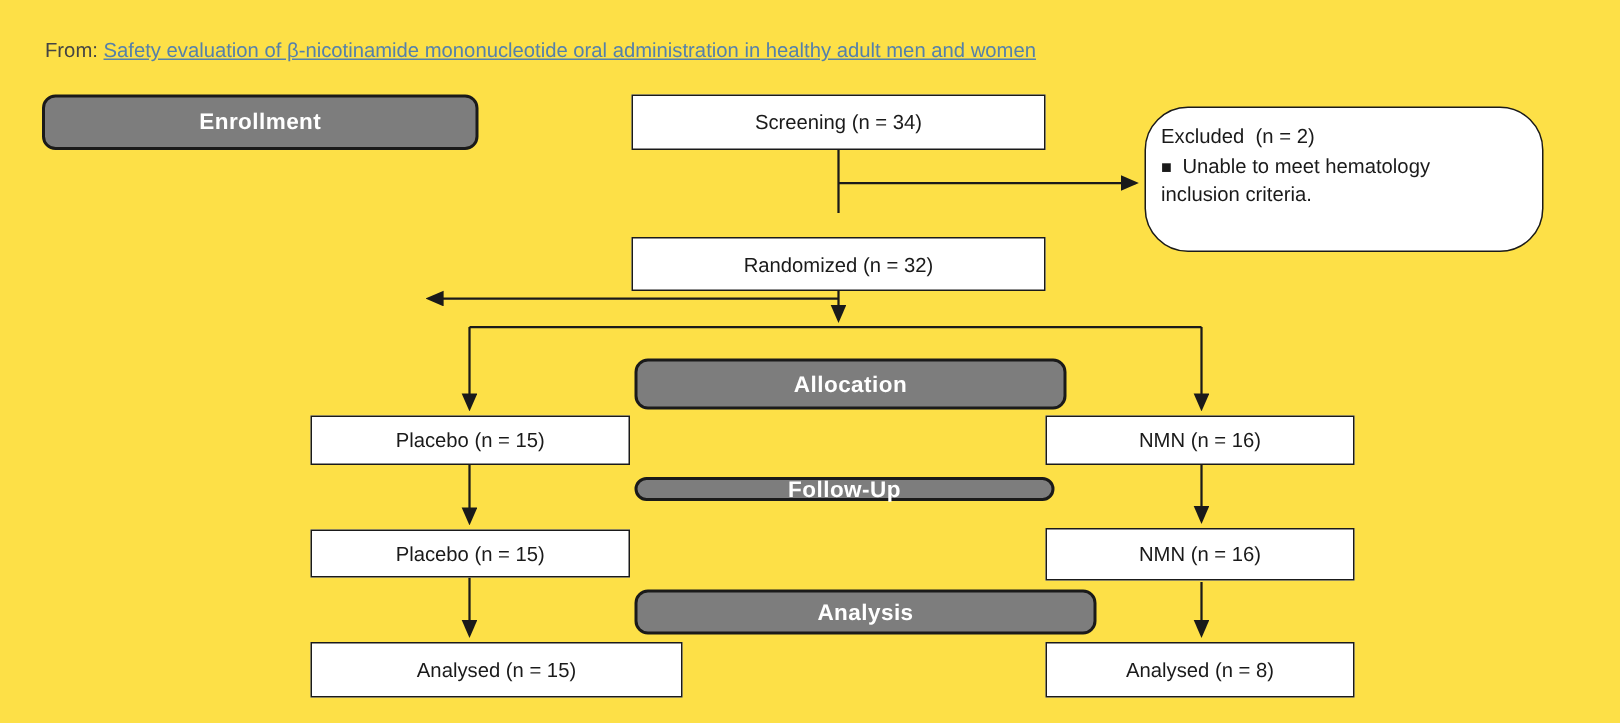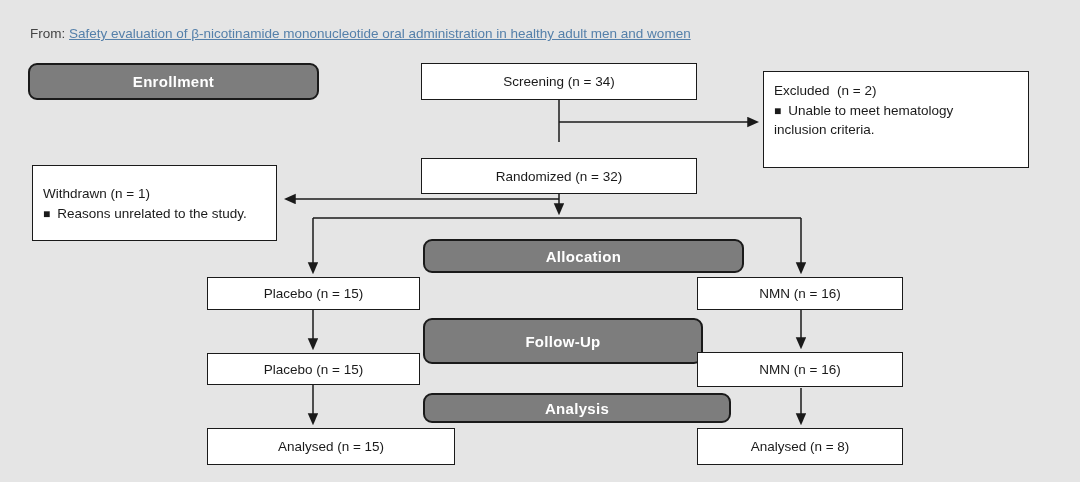--- a/index.html
+++ b/index.html
@@ -2,21 +2,21 @@
 <html><head>
 <meta charset="utf-8">
 <style>
   * { margin: 0; padding: 0; box-sizing: border-box; }
   html, body { background: #ffffff; }
   .screen {
     position: relative;
     width: 1080px;
     height: 482px;
     overflow: hidden;
-    background: #e5e5e5;
+    background: #fde047;
     font-family: "Liberation Sans", "DejaVu Sans", sans-serif;
     color: #1a1a1a;
   }
   .fig-label {
     position: absolute;
     left: 30px;
     top: -17px;
     font-size: 16px;
     font-weight: bold;
     color: #333333;
@@ -56,20 +56,21 @@
   }
   .node.centered {
     display: flex;
     align-items: center;
     justify-content: center;
     text-align: center;
   }
   .node.lefty {
     padding: 9px 10px 6px 10px;
     line-height: 1.45;
+    border-radius: 29px;
   }
   .node .title-line { white-space: pre-wrap; display: block; }
   .bullet { font-size: 12px; margin-right: 7px; }
   .reason-wrap { display: block; }
   svg.connectors {
     position: absolute;
     left: 0; top: 0;
     width: 1080px; height: 482px;
     pointer-events: none;
   }
@@ -101,40 +102,34 @@
       <path d="M313,218 L313,272" marker-end="url(#arr)"></path>
       <path d="M801,218 L801,272" marker-end="url(#arr)"></path>
       <path d="M313,310 L313,348" marker-end="url(#arr)"></path>
       <path d="M801,310 L801,347" marker-end="url(#arr)"></path>
       <path d="M313,385 L313,423" marker-end="url(#arr)"></path>
       <path d="M801,388 L801,423" marker-end="url(#arr)"></path>
     </g>
   </svg>
 
   <div class="stage" style="left:28px; top:63px; width:291px; height:37px;">Enrollment</div>
-  <div class="stage" style="left:423px; top:239px; width:321px; height:34px;">Allocation</div>
-  <div class="stage" style="left:423px; top:318px; width:280px; height:46px;">Follow-Up</div>
+  <div class="stage" style="left:423px; top:239px; width:288px; height:34px;">Allocation</div>
+  <div class="stage" style="left:423px; top:318px; width:280px; height:16px;">Follow-Up</div>
   <div class="stage" style="left:423px; top:393px; width:308px; height:30px;">Analysis</div>
 
   <div class="node centered" style="left:421px; top:63px; width:276px; height:37px;">Screening (n = 34)</div>
   <div class="node centered" style="left:421px; top:142px; width:276px; height:36px;margin-top:16px;">Randomized (n = 32)</div>
   <div class="node centered" style="left:207px; top:277px; width:213px; height:33px;">Placebo (n = 15)</div>
   <div class="node centered" style="left:697px; top:277px; width:206px; height:33px;">NMN (n = 16)</div>
   <div class="node centered" style="left:207px; top:353px; width:213px; height:32px;">Placebo (n = 15)</div>
   <div class="node centered" style="left:697px; top:352px; width:206px; height:35px;">NMN (n = 16)</div>
   <div class="node centered" style="left:207px; top:428px; width:248px; height:37px;">Analysed (n = 15)</div>
   <div class="node centered" style="left:697px; top:428px; width:206px; height:37px;">Analysed (n = 8)</div>
 
   <div class="node lefty" style="left:763px; top:71px; width:266px; height:97px;">
     <span class="title-line">Excluded  (n = 2)</span>
     <span class="reason-wrap" style="width:218px;">
       <span class="bullet">■</span><span>Unable to meet hematology inclusion criteria.</span>
     </span>
   </div>
 
-  <div class="node lefty" style="left:32px; top:165px; width:245px; height:76px; padding-top:18px;">
-    <span class="title-line">Withdrawn (n = 1)</span>
-    <span class="reason-wrap">
-      <span class="bullet">■</span><span>Reasons unrelated to the study.</span>
-    </span>
-  </div>
 
 </div>
 
 </body></html>

